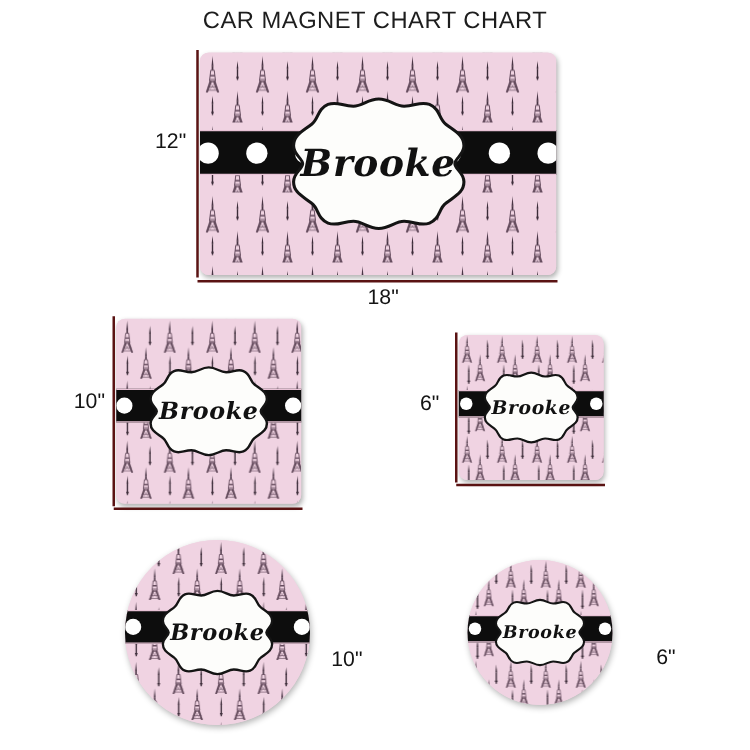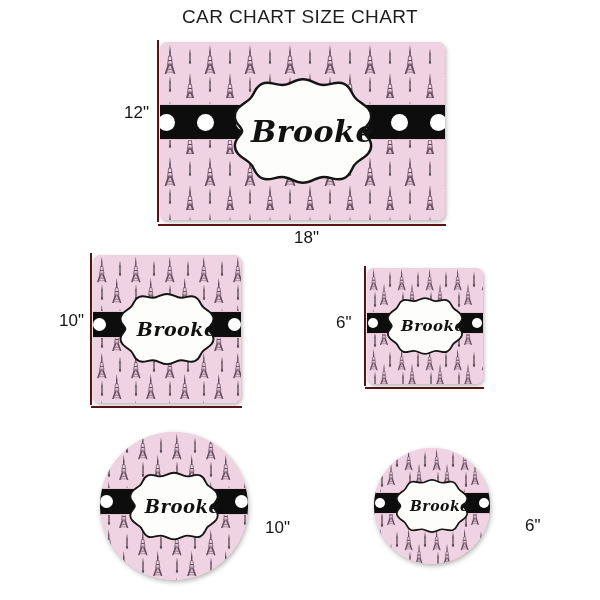--- a/index.html
+++ b/index.html
@@ -47,21 +47,21 @@
   .band .dot{
     background:#ffffff;border-radius:50%;
     flex:0 0 auto;
   }
 
   
   .label-frame{
     position:absolute;
     left:50%;top:50%;
     transform:translate(-50%,-50%);
-    display:flex;align-items:center;justify-content:flex-end;
+    display:flex;align-items:center;justify-content:center;
   }
   .label-frame svg{position:absolute;inset:0;width:100%;height:100%;}
   .label-text{
     position:relative;
     z-index:2;
     color:#111;
     font-family:"DejaVu Serif", serif;
     font-style:italic;
     font-weight:700;
     white-space:nowrap;
@@ -74,21 +74,21 @@
   .dim{
     position:absolute;
     font-size:17px;
     color:#141414;
     white-space:nowrap;
   }
 </style>
 </head>
 <body>
 
-<div class="chart-title">CAR CHART SIZE CHART</div>
+<div class="chart-title">CAR MAGNET CHART CHART</div>
 
 <svg width="0" height="0" style="position:absolute" aria-hidden="true">
   <defs>
 
     <g id="tower">
       <path d="M10 0.8 L10.8 9 L9.2 9 Z" fill="#4a3646"></path>
       <rect x="9.3" y="9" width="1.4" height="3.2" fill="#4a3646"></rect>
       <path d="M8.6 12.2 L11.4 12.2 L11.9 16.5 L8.1 16.5 Z" fill="none" stroke="#5d4456" stroke-width="0.75"></path>
       <path d="M8.1 16.5 L11.9 16.5 L12.4 20.5 L7.6 20.5 Z" fill="none" stroke="#5d4456" stroke-width="0.75"></path>
       <path d="M8.3 16.9 L11.7 16.9" stroke="#5d4456" stroke-width="0.5"></path>

